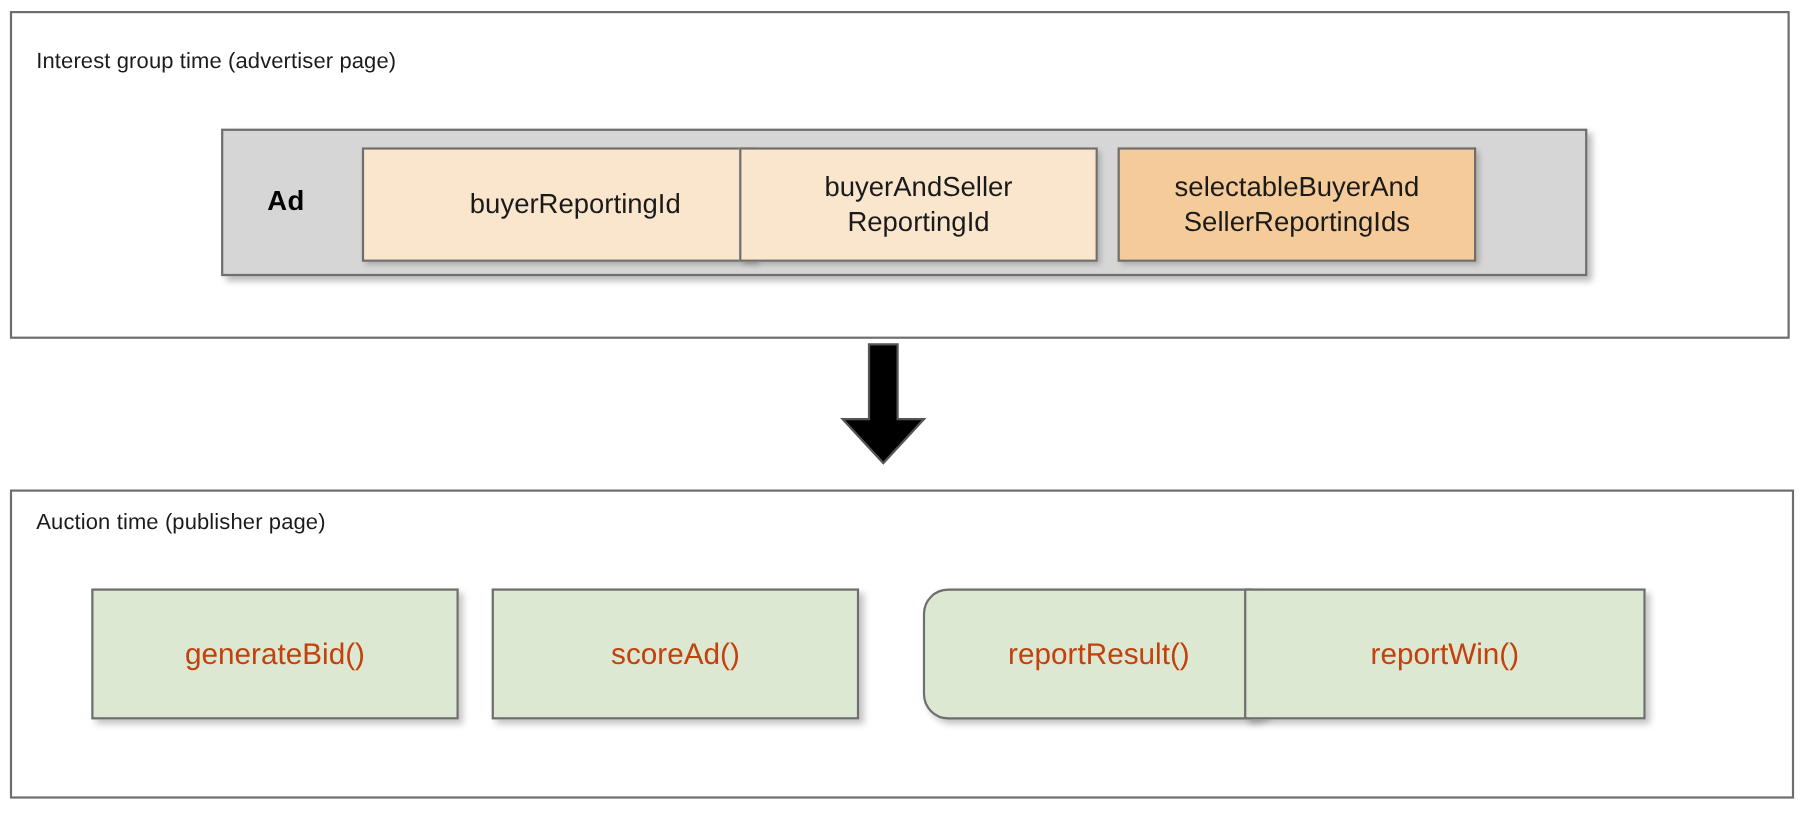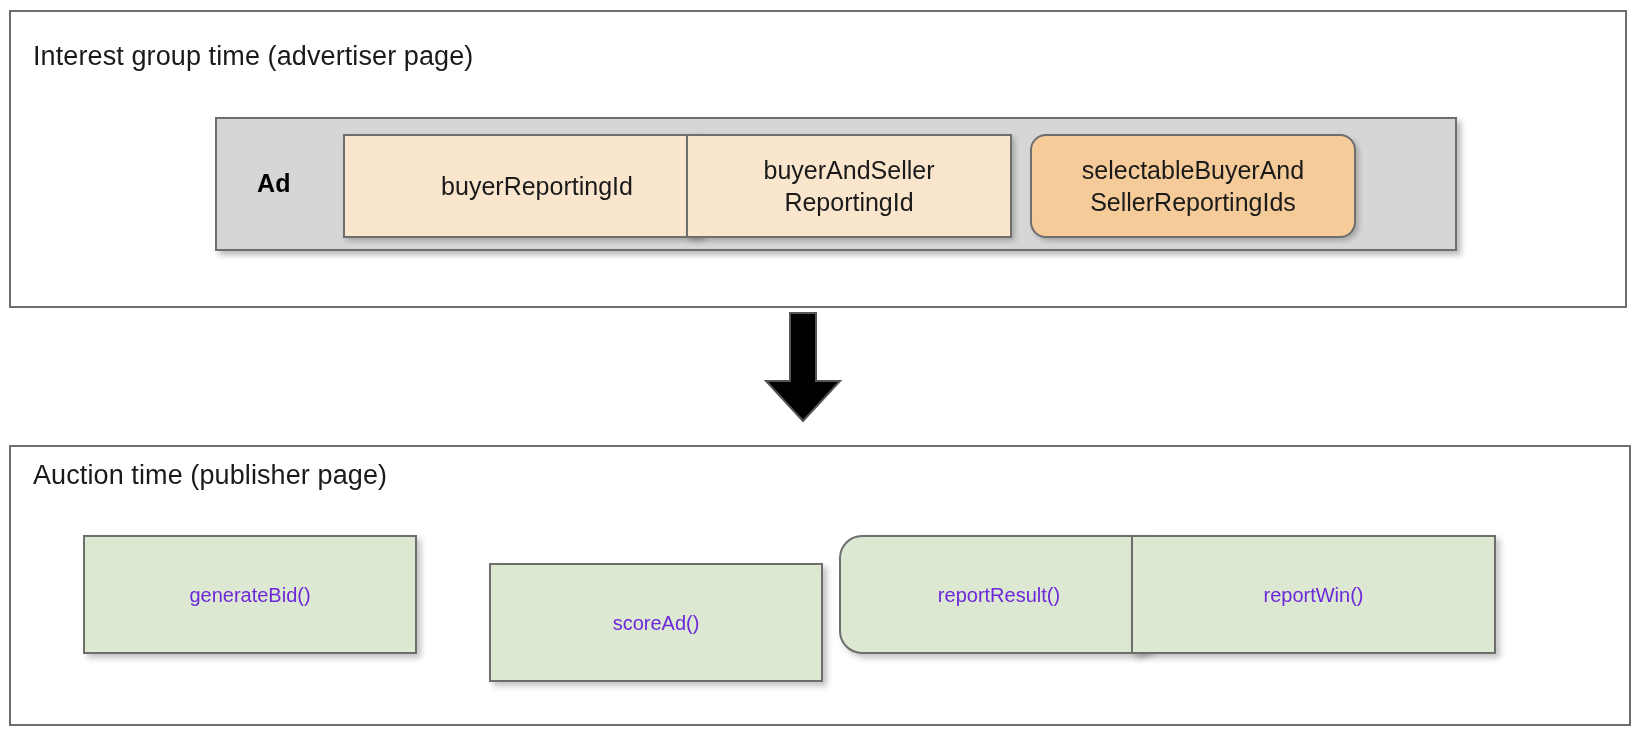--- a/index.html
+++ b/index.html
@@ -33,39 +33,39 @@
     height: 298px;
   }
   #panel-bottom {
     left: 9px;
     top: 445px;
     width: 1622px;
     height: 281px;
   }
   .panel-title {
     position: absolute;
-    font-size: 27px;
+    font-size: 20px;
     line-height: 32px;
     color: #1a1a1a;
     letter-spacing: 0.1px;
     white-space: nowrap;
   }
   #panel-top .panel-title {
     left: 22px;
     top: 28px;
   }
   #panel-bottom .panel-title {
     left: 22px;
     top: 12px;
   }
 
   
   #ad-container {
     position: absolute;
-    left: 204px;
+    left: 190px;
     top: 105px;
     width: 1242px;
     height: 134px;
     background: #d6d6d6;
     border: 2px solid #6e6e6e;
     box-sizing: border-box;
     box-shadow: 4px 4px 6px rgba(0,0,0,0.28);
   }
   #ad-label {
     position: absolute;
@@ -85,21 +85,21 @@
     display: flex;
     align-items: center;
     justify-content: center;
     text-align: center;
     font-size: 25px;
     line-height: 32px;
     color: #1a1a1a;
     box-shadow: 3px 3px 5px rgba(0,0,0,0.22);
   }
   .id-box.tone-light { background: #fae5cd; }
-  .id-box.tone-dark  { background: #f6cb9a; border-radius: 16px; }
+  .id-box.tone-dark  { background: #f6cb9a; }
 
   #id-box-0 { left: 126px; top: 15px; width: 359px; height: 104px; padding-left: 29px; }
   #id-box-1 { left: 469px; top: 15px; width: 326px; height: 104px; justify-content: center; }
   #id-box-2 { left: 813px; top: 15px; width: 326px; height: 104px; }
 
   .id-box .label-line { display: block; }
 
   
   #flow-arrow {
     position: absolute;
@@ -112,27 +112,27 @@
   
   .fn-box {
     position: absolute;
     background: #dce8d2;
     border: 2px solid #6e6e6e;
     box-sizing: border-box;
     display: flex;
     align-items: center;
     justify-content: center;
     text-align: center;
-    font-size: 20px;
+    font-size: 27px;
     line-height: 34px;
-    color: #6d28d9;
+    color: #c2410c;
     box-shadow: 4px 4px 6px rgba(0,0,0,0.24);
   }
   #fn-box-0 { left: 72px;   top: 88px; width: 334px; height: 119px; }
-  #fn-box-1 { left: 478px;  top: 88px; width: 334px; height: 119px; margin-top: 28px; }
+  #fn-box-1 { left: 436px;  top: 88px; width: 334px; height: 119px; }
   #fn-box-2 { left: 828px;  top: 88px; width: 320px; height: 119px; border-radius: 23px; }
   #fn-box-3 { left: 1120px; top: 88px; width: 365px; height: 119px; }
 </style>
 </head>
 <body>
 
 <div id="canvas">
 
   <div id="panel-top" class="panel">
 

